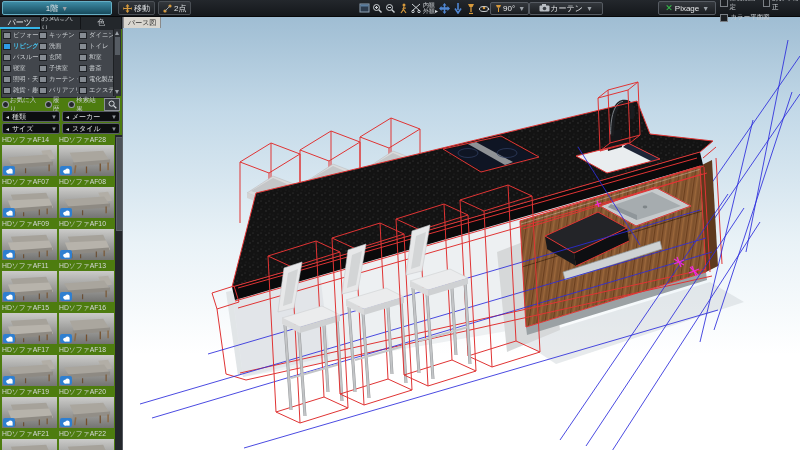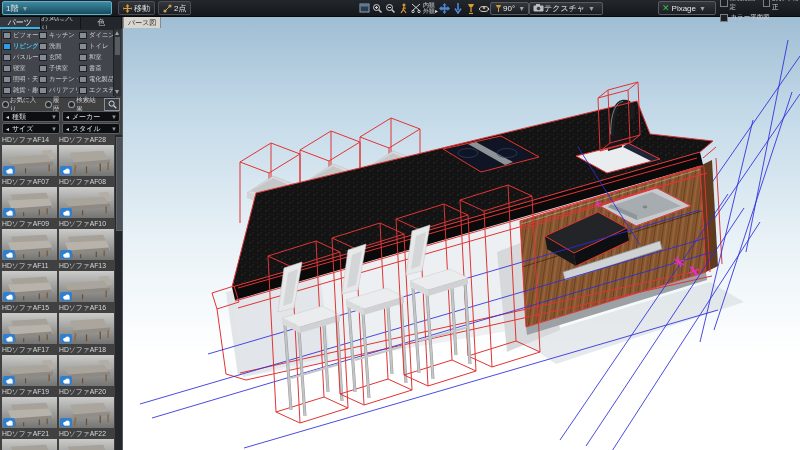--- a/index.html
+++ b/index.html
@@ -2,38 +2,38 @@
 <html><head>
 <meta charset="utf-8">
 <style>
   html,body{margin:0;padding:0;background:#000;}
   #app{position:relative;width:800px;height:450px;overflow:hidden;
        font-family:"Liberation Sans","DejaVu Sans",sans-serif;
        background:#15181c;-webkit-font-smoothing:antialiased;}
   
   #toolbar{position:absolute;left:0;top:0;width:800px;height:16px;background:linear-gradient(#23272c,#14171b);border-bottom:1px solid #070809;z-index:30;}
   .tb{position:absolute;top:0;height:16px;display:flex;align-items:center;gap:3px;color:#d4d8db;font-size:8px;}
-  .dd{display:flex;align-items:center;justify-content:flex-start;background:linear-gradient(#3d4seats,#222);border:1px solid #565b62;border-radius:2px;height:12px;padding:0 3px;background:linear-gradient(#34383d,#1a1d21);color:#e6e8ea;}
+  .dd{display:flex;align-items:center;justify-content:center;background:linear-gradient(#3d4seats,#222);border:1px solid #565b62;border-radius:2px;height:12px;padding:0 3px;background:linear-gradient(#34383d,#1a1d21);color:#e6e8ea;}
   .dd .caret{color:#9aa0a6;font-size:7px;margin-left:3px;}
   #floorSelect{left:2px;width:110px;}
   #floorSelect .dd{width:108px;background:linear-gradient(#3d8ba4,#174a5c);border-color:#66aec4;}
   .tbtn{display:flex;align-items:center;gap:2px;background:linear-gradient(#33373c,#1c1f23);border:1px solid #4a4f55;border-radius:2px;height:12px;padding:0 4px;color:#dfe2e4;}
   #grpLeftBtns{left:118px;}
   #grpCenter{left:358px;gap:0;}
   .icb{display:flex;align-items:center;justify-content:center;width:13px;height:13px;}
   .vtoggle{display:flex;flex-direction:column;line-height:6px;font-size:6px;color:#d5d9dc;}
   #grpRight{left:658px;gap:4px;}
   #brandDD{width:58px;}
   #brandDD .bx{color:#35c24b;font-weight:bold;font-size:9px;margin-right:2px;}
   .cbcluster{display:flex;flex-direction:column;gap:1px;font-size:6.5px;color:#c9cdd1;}
   .cbrow{display:flex;gap:6px;align-items:center;}
   .cb{display:flex;gap:2px;align-items:center;}
   .cb i{width:6px;height:6px;border:1px solid #7b8086;background:#1c1f23;display:inline-block;}
   
-  #sidebar{position:absolute;left:0;top:16px;width:122px;height:434px;background:#404040;border-right:1px solid #55595f;z-index:20;}
+  #sidebar{position:absolute;left:0;top:16px;width:122px;height:434px;background:#4d7c0f;border-right:1px solid #55595f;z-index:20;}
   #tabs{position:absolute;left:0;top:0;width:122px;height:13px;display:flex;background:#1e2226;}
   .tab{flex:1;display:flex;align-items:center;justify-content:center;font-size:8px;color:#b9bdc1;border-right:1px solid #121417;background:#23272b;}
   .tab.active{background:#34393f;color:#eef1f3;box-shadow:inset 0 -2px 0 #35b6e8;}
   #catlist{position:absolute;left:1px;top:13px;width:113px;height:67px;background:#42464c;overflow:hidden;border:1px solid #24272b;}
   .catgrid{display:grid;grid-template-columns:36px 40px 37px;}
   .cat{display:flex;align-items:center;gap:2px;height:11px;font-size:6.3px;color:#ccd0d3;white-space:nowrap;overflow:hidden;padding-left:1px;}
   .cat .fold{width:6px;height:5px;background:#868c93;border:1px solid #1f2226;flex:0 0 auto;}
   .cat.selected{color:#46c6f2;font-weight:bold;}
   .cat.selected .fold{background:#2e9be6;}
   #catscroll{position:absolute;right:1px;top:13px;width:7px;height:67px;background:#2e3136;border-left:1px solid #1d2023;}
@@ -198,21 +198,21 @@
           </svg>
         <span>90°</span>
         <span class="caret">▼</span>
       </div>
       <div class="dd" style="height:11px;width:66px">
         <svg width="11" height="8">
             <rect x="0.5" y="1.5" width="10" height="6" rx="1" fill="#b9bec3"></rect>
             <rect x="3" y="0" width="4" height="2" fill="#b9bec3"></rect>
             <circle cx="5.5" cy="4.5" r="1.8" fill="#3a3f45"></circle>
           </svg>
-        <span>テクスチャ</span>
+        <span>カーテン</span>
         <span class="caret">▼</span>
       </div>
     </div>
     <div class="tb" id="grpRight">
       <div class="dd" id="brandDD">
         <span style="display:flex;align-items:center">
           <span class="bx">✕</span>
           <span>Pixage</span>
         </span>
         <span class="caret">▼</span>

